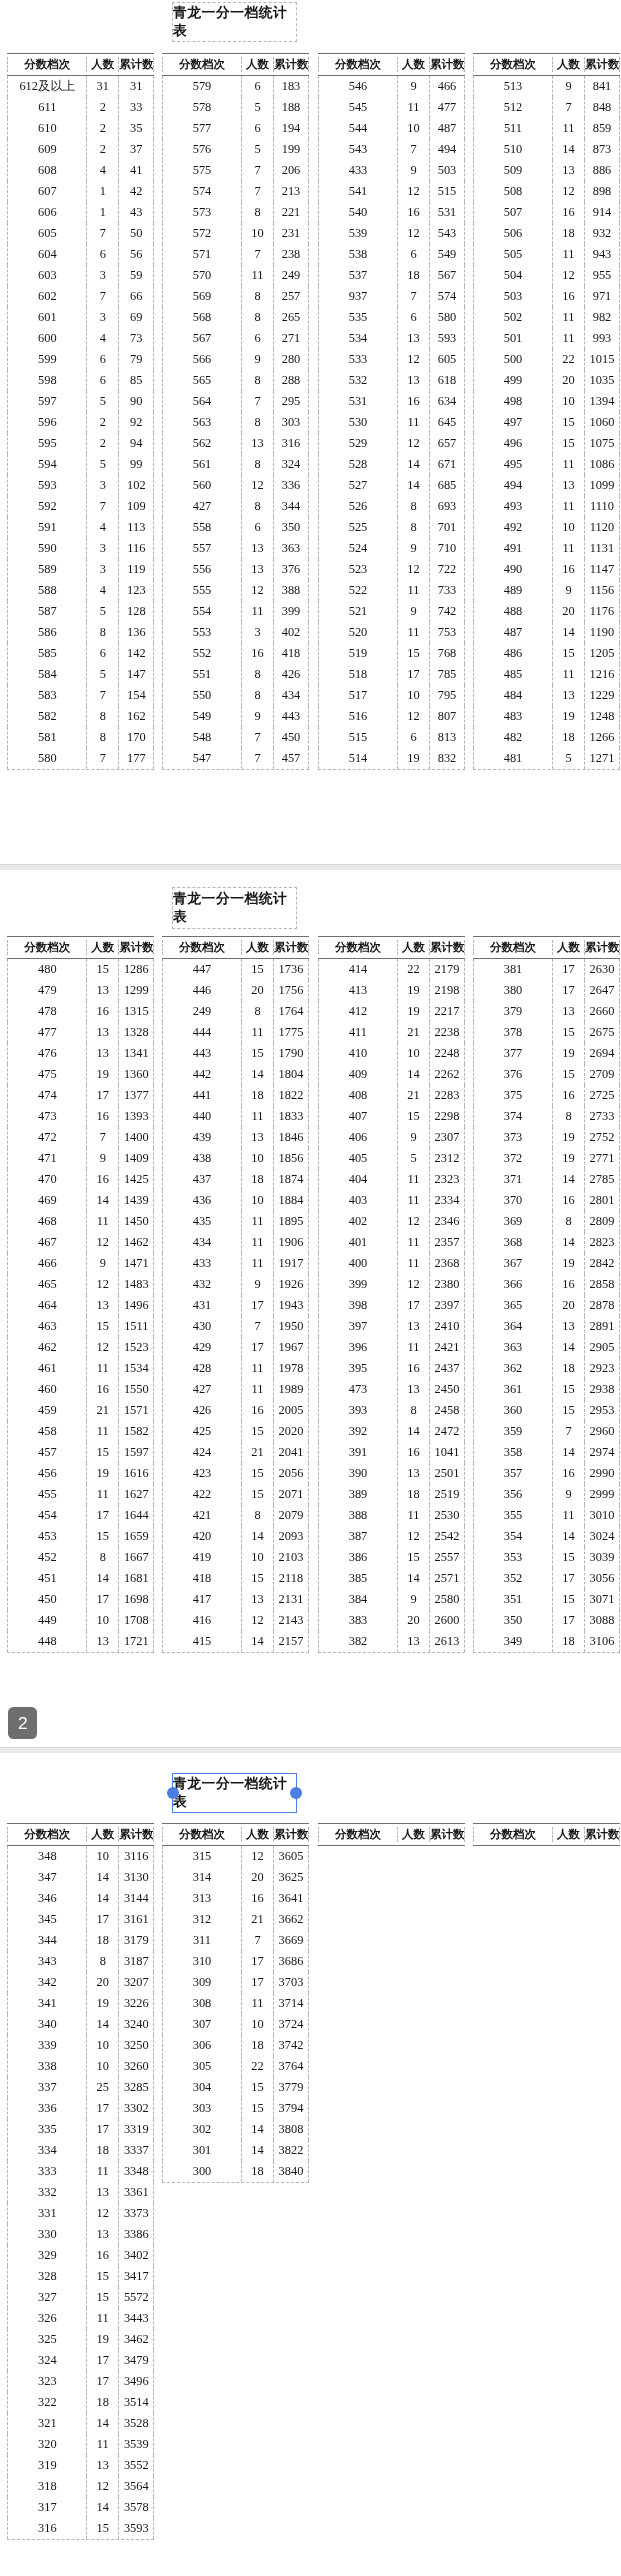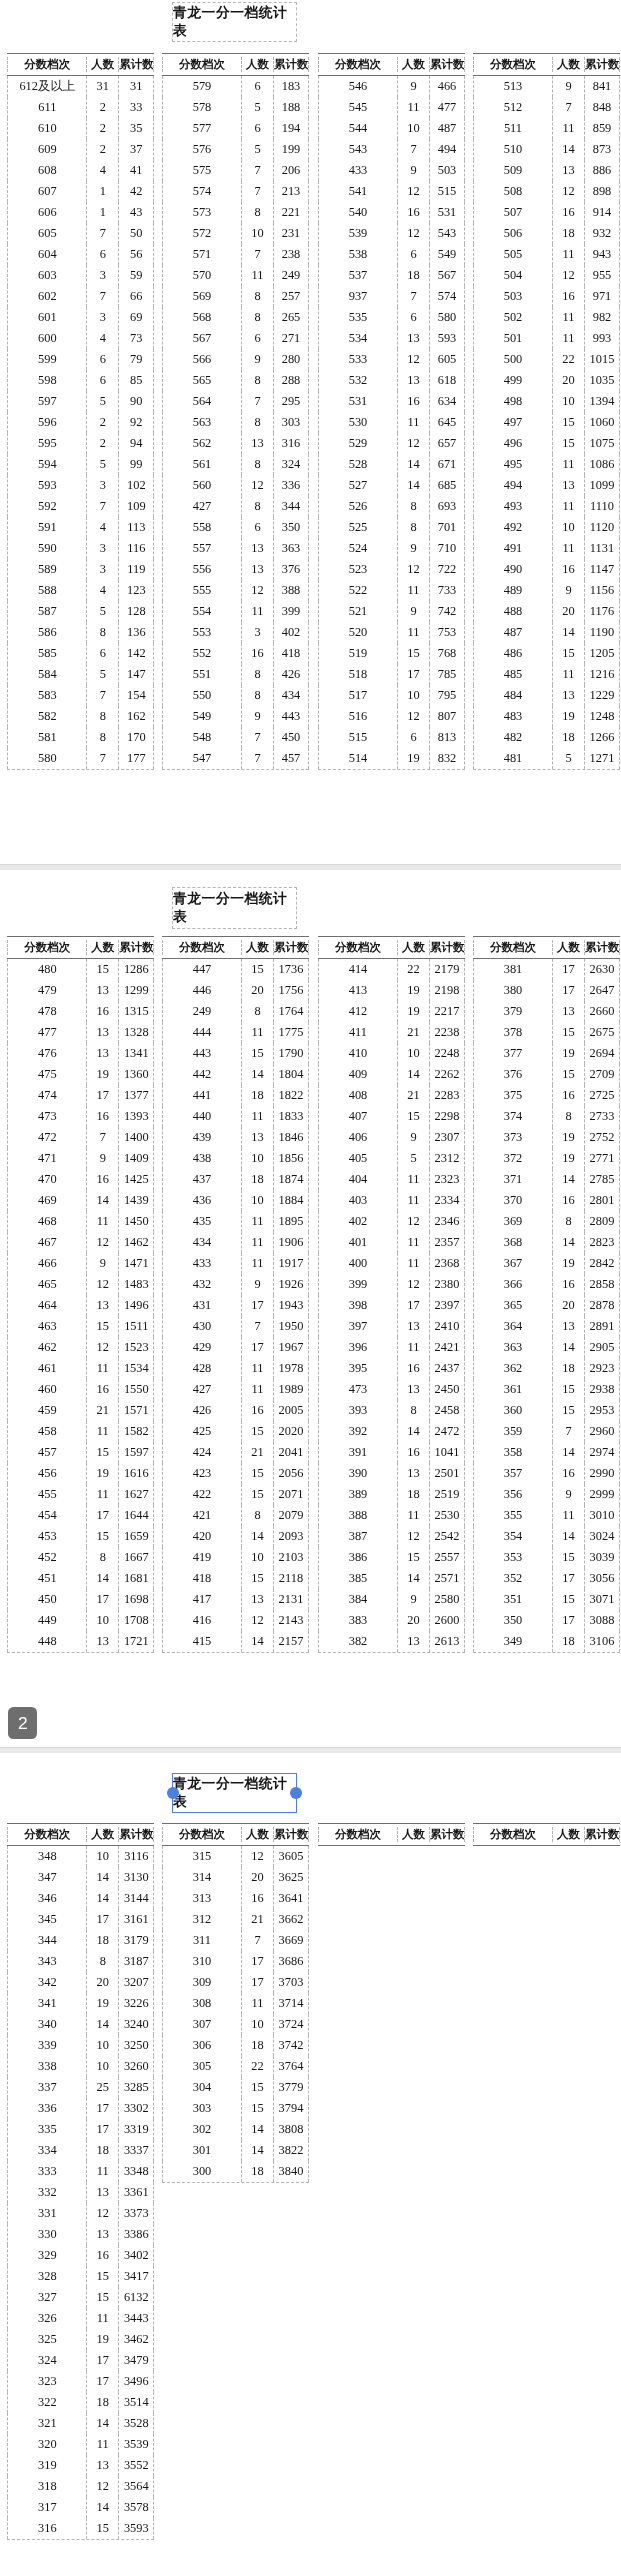--- a/index.html
+++ b/index.html
@@ -1577,21 +1577,21 @@
             <div class="cell c2">3402</div>
           </div>
           <div class="row">
             <div class="cell c0">328</div>
             <div class="cell c1">15</div>
             <div class="cell c2">3417</div>
           </div>
           <div class="row">
             <div class="cell c0">327</div>
             <div class="cell c1">15</div>
-            <div class="cell c2">6132</div>
+            <div class="cell c2">5572</div>
           </div>
           <div class="row">
             <div class="cell c0">326</div>
             <div class="cell c1">11</div>
             <div class="cell c2">3443</div>
           </div>
           <div class="row">
             <div class="cell c0">325</div>
             <div class="cell c1">19</div>
             <div class="cell c2">3462</div>

